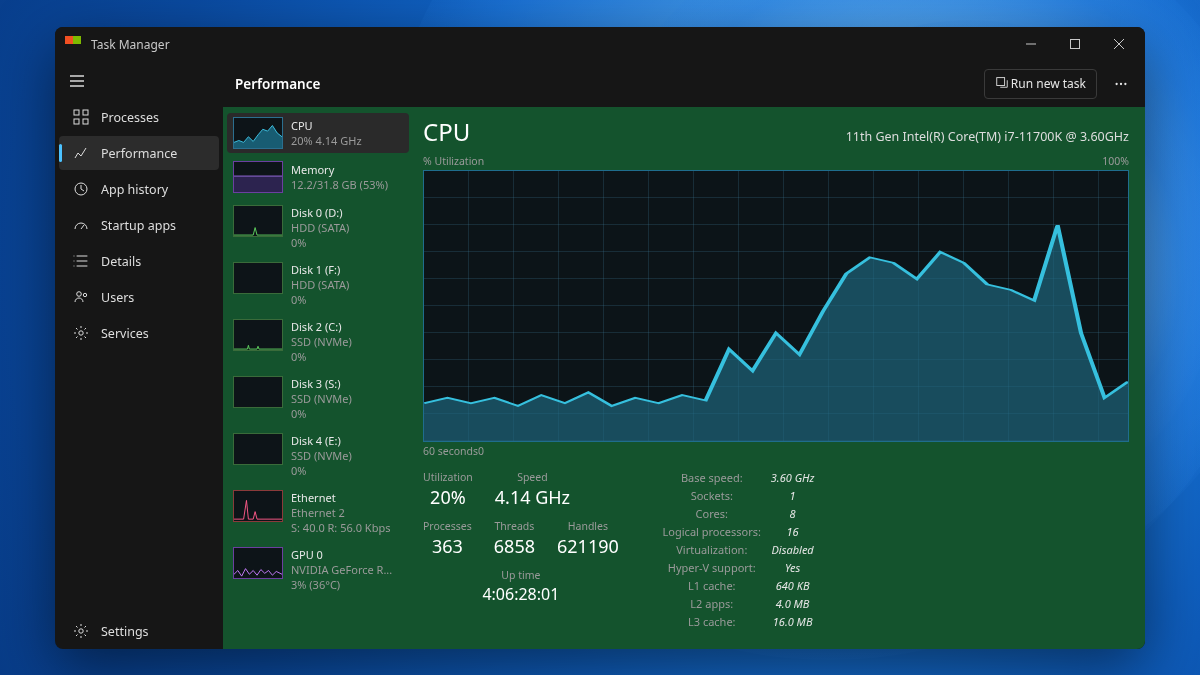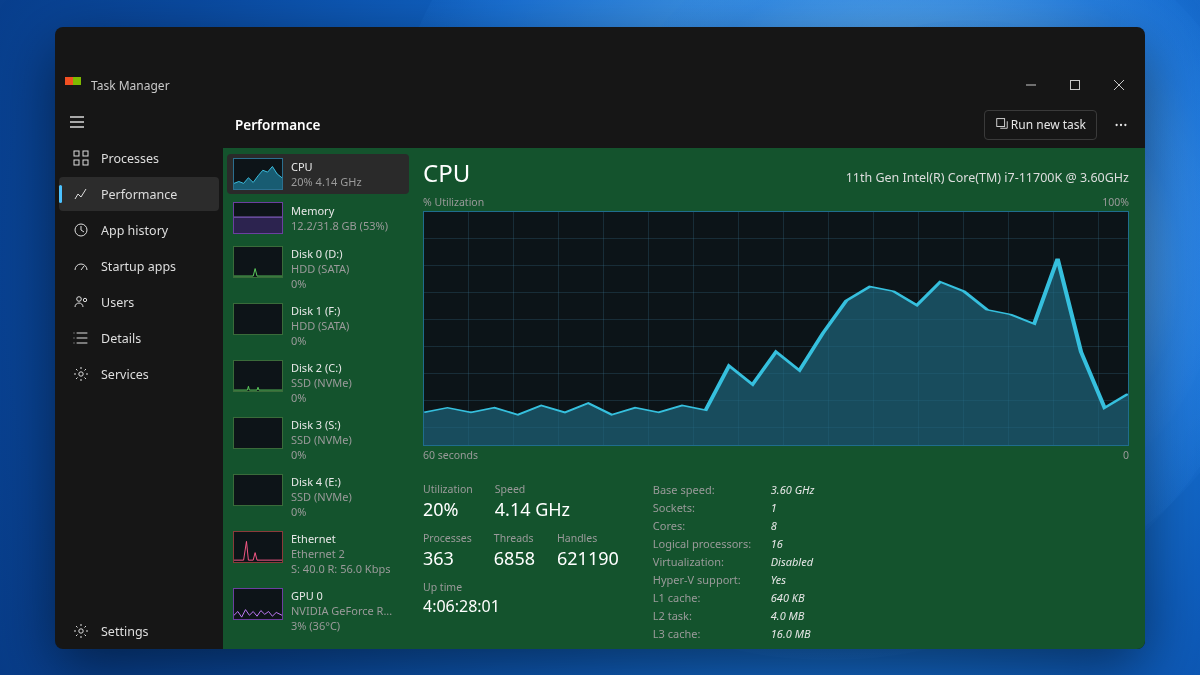--- a/index.html
+++ b/index.html
@@ -16,21 +16,21 @@
   .b2 { width:700px;height:700px; left:580px; top:-100px; }
   .b3 { width:500px;height:500px; left:720px; top:20px; }
 
   .window {
     position:absolute; left:55px; top:27px; width:1090px; height:622px;
     background:#161616; border-radius:8px; box-shadow:0 20px 60px rgba(0,0,0,0.5);
     color:#d9d9d9; display:flex; flex-direction:column; overflow:hidden;
   }
   .titlebar {
     height:34px; display:flex; align-items:center; padding:0 4px 0 10px;
-    background:#161616; font-size:12px; color:#c8c8c8;margin-top:41px;
+    background:#161616; font-size:12px; color:#c8c8c8;
   }
   .app-icon { width:16px;height:16px; margin-right:10px; display:flex; }
   .app-icon .a { width:8px;height:8px; }
   .titlebar .spacer { flex:1; }
   .winbtn { width:44px;height:34px; display:flex;align-items:center;justify-content:center; color:#c8c8c8; }
   .winbtn svg { width:10px;height:10px; }
 
   .body { flex:1; display:flex; min-height:0; }
 
   
@@ -89,23 +89,23 @@
   .chartlabels{display:flex;justify-content:space-between;font-size:10.5px;color:#9a9a9a;margin-top:6px;gap:39px;}
   .chart {
     height:272px; margin-top:2px; border:1px solid #1f6d8d;
     background:
       repeating-linear-gradient(to right, transparent 0, transparent 44px, rgba(60,120,150,0.25) 44px, rgba(60,120,150,0.25) 45px),
       repeating-linear-gradient(to bottom, transparent 0, transparent 26px, rgba(60,120,150,0.25) 26px, rgba(60,120,150,0.25) 27px),
       #0c1418;
     position:relative; overflow:hidden;
   }
   .chart svg{position:absolute;inset:0;width:100%;height:100%;}
-  .chart-bottom{display:flex;justify-content:space-between;font-size:10.5px;color:#9a9a9a;margin-top:2px;}
-
-  .stats { display:flex; gap:34px; margin-top:20px; font-size:11px; color:#e8e8e8;}
+  .chart-bottom{display:flex;font-size:10.5px;color:#9a9a9a;margin-top:2px;}
+
+  .stats { display:flex; gap:34px; margin-top:12px; font-size:11px; color:#e8e8e8;text-align:center;}
   .stat-col{display:flex;flex-direction:column;gap:10px;}
   .stat .lbl{font-size:10.5px;color:#9a9a9a;margin-bottom:1px;}
   .stat .val{font-size:18px;color:#fff;}
   .stat-row{display:flex;gap:22px;}
   .kv{display:grid;grid-template-columns:118px auto;row-gap:3px;font-size:11px;}
   .kv .k{color:#9a9a9a;}
   .kv .v{color:#e6e6e6;font-style:italic;}
 </style>
 </head>
 <body>
@@ -180,34 +180,34 @@
             <svg viewBox="0 0 16 16" stroke="currentColor" fill="none">
               <path d="M2 12a6 6 0 0 1 12 0"></path>
               <path d="M8 12l3-4"></path>
             </svg>
           </span>
         <span>Startup apps</span>
       </div>
       <div class="nav-item">
         <span class="ico">
             <svg viewBox="0 0 16 16" stroke="currentColor" fill="none">
+              <path d="M4 3h10M4 8h10M4 13h10M1 3h0M1 8h0M1 13h0" stroke-linecap="round"></path>
+            </svg>
+          </span>
+        <span>Details</span>
+      </div>
+      <div class="nav-item">
+        <span class="ico">
+            <svg viewBox="0 0 16 16" stroke="currentColor" fill="none">
               <circle cx="6" cy="5" r="2.3"></circle>
               <path d="M2 13c0-2.5 2-4 4-4s4 1.5 4 4"></path>
               <circle cx="12" cy="6" r="1.7"></circle>
             </svg>
           </span>
         <span>Users</span>
-      </div>
-      <div class="nav-item">
-        <span class="ico">
-            <svg viewBox="0 0 16 16" stroke="currentColor" fill="none">
-              <path d="M4 3h10M4 8h10M4 13h10M1 3h0M1 8h0M1 13h0" stroke-linecap="round"></path>
-            </svg>
-          </span>
-        <span>Details</span>
       </div>
       <div class="nav-item">
         <span class="ico">
             <svg viewBox="0 0 16 16" stroke="currentColor" fill="none">
               <circle cx="8" cy="8" r="2.2"></circle>
               <path d="M8 1v2M8 13v2M1 8h2M13 8h2M3 3l1.5 1.5M11.5 11.5L13 13M13 3l-1.5 1.5M4.5 11.5L3 13"></path>
             </svg>
           </span>
         <span>Services</span>
       </div>
@@ -403,21 +403,21 @@
                 <div class="k">Cores:</div>
                 <div class="v">8</div>
                 <div class="k">Logical processors:</div>
                 <div class="v">16</div>
                 <div class="k">Virtualization:</div>
                 <div class="v">Disabled</div>
                 <div class="k">Hyper-V support:</div>
                 <div class="v">Yes</div>
                 <div class="k">L1 cache:</div>
                 <div class="v">640 KB</div>
-                <div class="k">L2 task:</div>
+                <div class="k">L2 apps:</div>
                 <div class="v">4.0 MB</div>
                 <div class="k">L3 cache:</div>
                 <div class="v">16.0 MB</div>
               </div>
           </div>
         </div>
       </div>
     </div>
   </div>
 </div>

